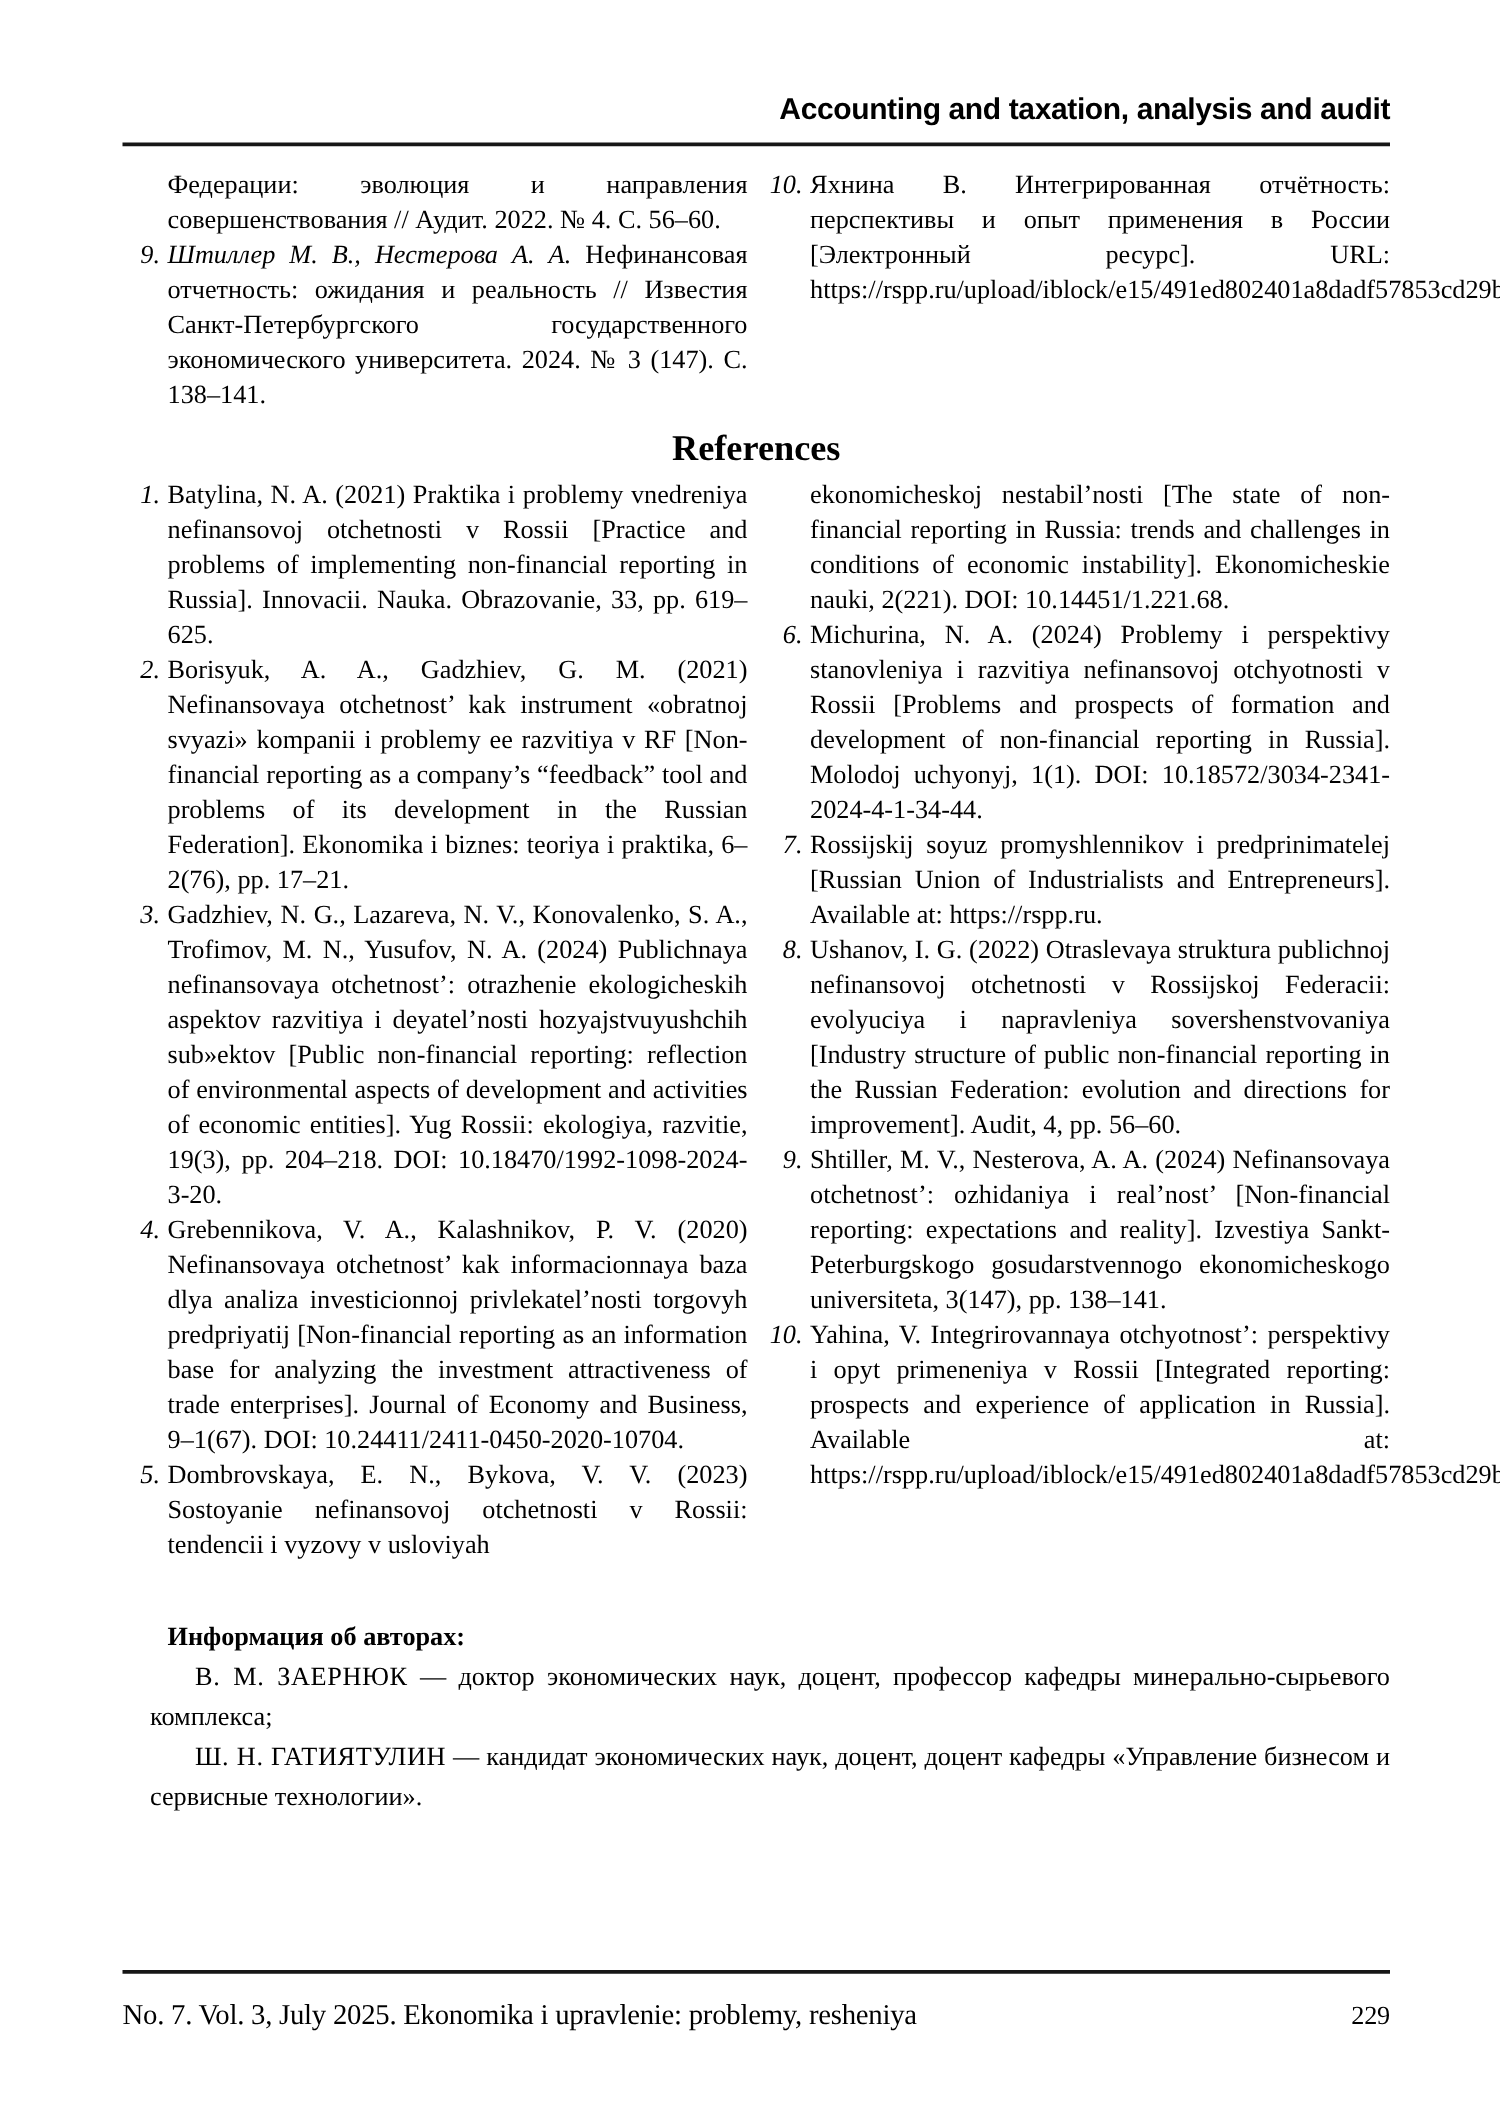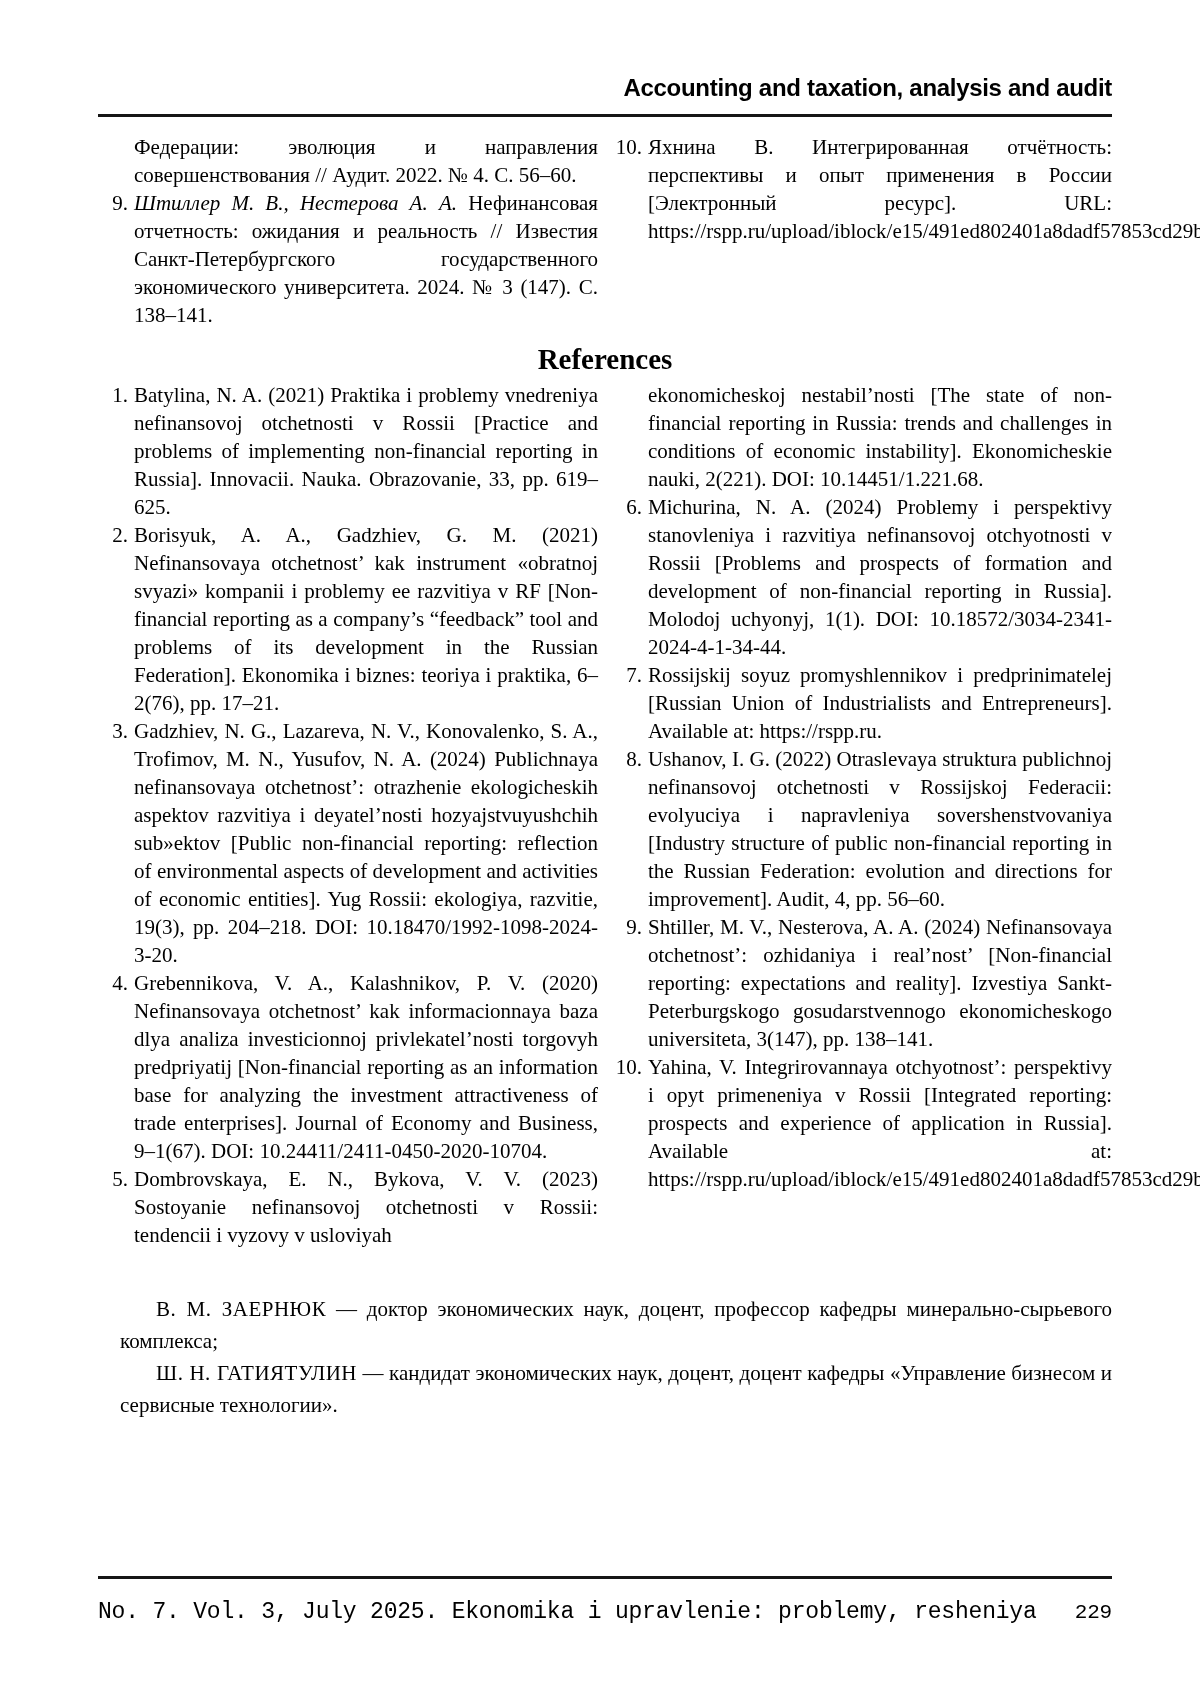--- a/index.html
+++ b/index.html
@@ -28,38 +28,39 @@
   .body-size { font-size: 21px; line-height: 28px; }
   .columns { display: flex; gap: 14px; }
   .columns.rus { margin-top: 16px; }
   .columns.eng { margin-top: 8px; }
   .col { flex: 1 1 0; min-width: 0; }
   .ref-item { position: relative; padding-left: 36px; text-align: justify; }
   .ref-num {
     position: absolute; left: 0; top: 0;
     width: 30px; text-align: right;
     white-space: nowrap;
+    font-style: italic;
   }
   .refs-heading {
     margin-top: 16px;
     text-align: center;
     font-weight: bold;
     font-size: 29px;
     line-height: 28px;
   }
   .authors { margin-top: 44px; font-size: 21px; line-height: 32px; }
   .authors-heading { font-weight: bold; text-indent: 36px; }
   .author-para { text-align: justify; text-indent: 36px; margin-left: 22px; }
   .author-name { letter-spacing: 0.5px; }
   .footer { position: absolute; left: 98px; right: 88px; top: 1576px; }
   .footer-rule { border-top: 3px solid #161616; }
   .footer-row {
     margin-top: 20px;
     display: flex; justify-content: space-between; align-items: baseline;
-    font-family: Liberation Mono, monospace;
+    font-family: Liberation Serif, serif;
     font-size: 23px;
     letter-spacing: -0.2px;
   }
   .page-number { font-size: 21px; }
 </style>
 </head>
 <body>
 
 <div class="page">
 
@@ -130,20 +131,21 @@
         <span class="ref-text">Shtiller, M. V., Nesterova, A. A. (2024) Nefinansovaya otchetnost’: ozhidaniya i real’nost’ [Non-financial reporting: expectations and reality]. Izvestiya Sankt-Peterburgskogo gosudarstvennogo ekonomicheskogo universiteta, 3(147), pp. 138–141.</span>
       </div>
       <div class="ref-item">
         <span class="ref-num">10.</span>
         <span class="ref-text">Yahina, V. Integrirovannaya otchyotnost’: perspektivy i opyt primeneniya v Rossii [Integrated reporting: prospects and experience of application in Russia]. Available at: https://rspp.ru/upload/iblock/e15/491ed802401a8dadf57853cd29b22e38.pdf.</span>
       </div>
     </div>
   </div>
 
   <div class="authors">
+    <div class="authors-heading">Информация об авторах:</div>
     <div class="author-para"><span class="author-name">В. М. ЗАЕРНЮК</span><span> — доктор экономических наук, доцент, профессор кафедры минерально-сырьевого комплекса;</span></div>
     <div class="author-para"><span class="author-name">Ш. Н. ГАТИЯТУЛИН</span><span> — кандидат экономических наук, доцент, доцент кафедры «Управление бизнесом и сервисные технологии».</span></div>
   </div>
 
   <div class="footer">
     <div class="footer-rule"></div>
     <div class="footer-row">
       <span>No. 7. Vol. 3, July 2025. Ekonomika i upravlenie: problemy, resheniya</span>
       <span class="page-number">229</span>
     </div>

